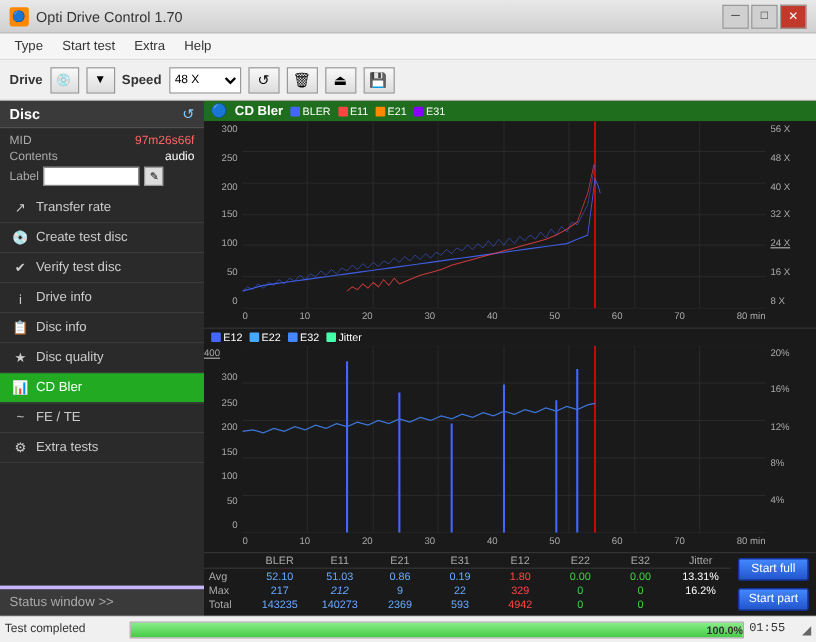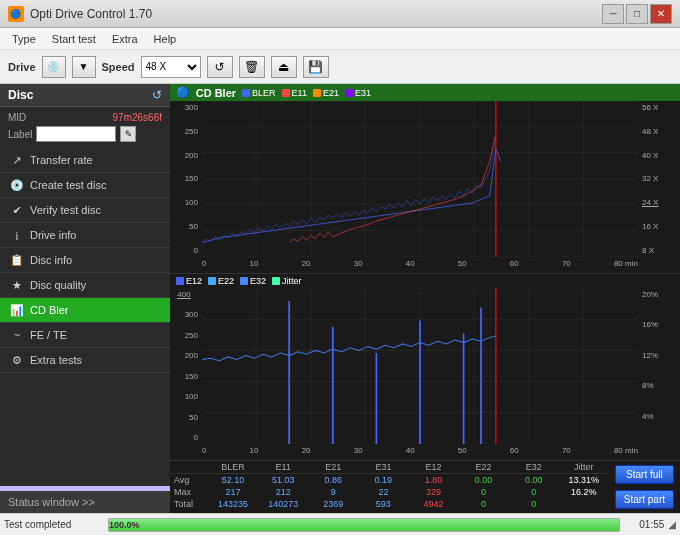--- a/index.html
+++ b/index.html
@@ -41,42 +41,42 @@
     .disc-val { color: #ff6666; font-size: 10px; }
     .disc-val-white { color: white; font-size: 10px; }
     .label-row { display: flex; align-items: center; gap: 4px; padding: 2px 0; }
     .label-input { height: 16px; width: 80px; font-size: 9px; background: white; border: 1px solid #888; }
     .label-btn { width: 16px; height: 16px; background: #ddd; border: 1px solid #999; font-size: 9px; cursor: pointer; display: flex; align-items: center; justify-content: center; }
 
     .nav-item { display: flex; align-items: center; gap: 6px; padding: 5px 10px; cursor: pointer; color: #ccc; font-size: 11px; border-bottom: 1px solid #3a3a3a; }
     .nav-item.active { background: #22aa22; color: white; }
     .nav-icon { width: 14px; height: 14px; display: flex; align-items: center; justify-content: center; font-size: 11px; }
 
-    .status-window { margin-top: auto; background: #3a3a3a; padding: 5px 8px; cursor: pointer; color: #aaa; font-size: 11px; border-top: 5px solid #c4b5fd; display: flex; align-items: center; justify-content: space-between; }
+    .status-window { margin-top: auto; background: #3a3a3a; padding: 5px 8px; cursor: pointer; color: #aaa; font-size: 11px; border-top: 3px solid #c4b5fd; display: flex; align-items: center; justify-content: space-between; }
 
     
     .content { flex: 1; background: #1a1a1a; display: flex; flex-direction: column; overflow: hidden; }
 
     .chart-title-bar { background: #1e6e1e; padding: 2px 6px; display: flex; align-items: center; gap: 6px; }
     .chart-title { color: white; font-size: 11px; font-weight: bold; }
     .legend-item { display: flex; align-items: center; gap: 2px; font-size: 9px; color: white; }
     .legend-dot { width: 8px; height: 8px; border-radius: 1px; }
 
     .chart-wrapper { background: #1a1a1a; flex: 1; position: relative; overflow: hidden; }
 
     .start-full { background: linear-gradient(to bottom, #4488ff, #2255cc); color: white; border: 1px solid #1133aa; padding: 3px 8px; cursor: pointer; font-size: 10px; margin: 2px; border-radius: 2px; }
     .start-part { background: linear-gradient(to bottom, #4488ff, #2255cc); color: white; border: 1px solid #1133aa; padding: 3px 8px; cursor: pointer; font-size: 10px; margin: 2px; border-radius: 2px; }
 
     
     .statusbar { height: 22px; background: #f0f0f0; border-top: 1px solid #ccc; display: flex; align-items: center; padding: 0 4px; gap: 4px; }
     .status-text { font-size: 10px; color: #333; min-width: 100px; }
     .progress-bar-container { flex: 1; height: 14px; background: #ddd; border: 1px solid #aaa; border-radius: 1px; overflow: hidden; }
-    .progress-bar-fill { height: 100%; background: linear-gradient(to bottom, #88ee88, #44cc44); width: 100%; display: flex; align-items: center; justify-content: flex-start; }
+    .progress-bar-fill { height: 100%; background: linear-gradient(to bottom, #88ee88, #44cc44); width: 100%; display: flex; align-items: center; justify-content: flex-end; }
     .progress-text { font-size: 9px; color: #333; font-weight: bold; }
-    .time-text { font-size: 10px; color: #333; min-width: 40px; text-align: right; }
+    .time-text { font-size: 10px; color: #333; min-width: 40px; text-align: left; font-family: Liberation Mono, monospace; }
     .statusbar-icon { font-size: 10px; color: #666; }
 
     
     .chart-svg { width: 100%; height: 100%; }
   </style>
 </head>
 <body>
 
 <div class="titlebar">
   <div class="titlebar-left">
@@ -116,20 +116,24 @@
   <div class="sidebar">
     <div class="disc-header">
       <span class="disc-title">Disc</span>
       <span class="disc-refresh">↺</span>
     </div>
     <div class="disc-info">
       <div class="disc-row">
         <span class="disc-key">MID</span>
         <span class="disc-val">97m26s66f</span>
       </div>
+      <div class="disc-row">
+        <span class="disc-key">Contents</span>
+        <span class="disc-val-white">audio</span>
+      </div>
       <div class="label-row">
         <span class="disc-key">Label</span>
         <input class="label-input" type="text" value="" style="">
         <div class="label-btn">✎</div>
       </div>
     </div>
 
     <div class="nav-item">
       <span class="nav-icon">↗</span>
       <span>Transfer rate</span>
@@ -300,21 +304,21 @@
 
         <line x1="100" y1="120" x2="100" y2="10" stroke="#4466ff" stroke-width="2"></line>
         <line x1="150" y1="120" x2="150" y2="30" stroke="#4466ff" stroke-width="2"></line>
         <line x1="200" y1="120" x2="200" y2="50" stroke="#4466ff" stroke-width="2"></line>
         <line x1="250" y1="120" x2="250" y2="25" stroke="#4466ff" stroke-width="2"></line>
         <line x1="300" y1="120" x2="300" y2="35" stroke="#4466ff" stroke-width="2"></line>
         <line x1="320" y1="120" x2="320" y2="15" stroke="#4466ff" stroke-width="2"></line>
       </svg>
 
       <div style="position:absolute;left:0;top:0;bottom:16px;width:30px;display:flex;flex-direction:column;justify-content:space-between;padding:2px 0;">
-        <span style="font-size:8px;color:#aaa;text-align:center;padding-right:2px;text-decoration:underline;">400</span>
+        <span style="font-size:8px;color:#aaa;text-align:left;padding-right:2px;text-decoration:underline;">400</span>
         <span style="font-size:8px;color:#aaa;text-align:right;padding-right:2px;">300</span>
         <span style="font-size:8px;color:#aaa;text-align:right;padding-right:2px;">250</span>
         <span style="font-size:8px;color:#aaa;text-align:right;padding-right:2px;">200</span>
         <span style="font-size:8px;color:#aaa;text-align:right;padding-right:2px;">150</span>
         <span style="font-size:8px;color:#aaa;text-align:right;padding-right:2px;">100</span>
         <span style="font-size:8px;color:#aaa;text-align:right;padding-right:2px;">50</span>
         <span style="font-size:8px;color:#aaa;text-align:right;padding-right:2px;">0</span>
       </div>
 
       <div style="position:absolute;right:0;top:0;bottom:16px;width:40px;display:flex;flex-direction:column;justify-content:space-between;padding:2px 0;">
@@ -362,21 +366,21 @@
           <span style="flex:1;font-size:9px;color:#66aaff;text-align:center;">0.19</span>
           <span style="flex:1;font-size:9px;color:#ff4444;text-align:center;">1.80</span>
           <span style="flex:1;font-size:9px;color:#44cc44;text-align:center;">0.00</span>
           <span style="flex:1;font-size:9px;color:#44cc44;text-align:center;">0.00</span>
           <span style="flex:1;font-size:9px;color:white;text-align:center;">13.31%</span>
         </div>
 
         <div style="display:flex;padding:1px 0;">
           <span style="width:38px;font-size:9px;color:#aaa;padding-left:4px;">Max</span>
           <span style="flex:1;font-size:9px;color:#66aaff;text-align:center;">217</span>
-          <span style="flex:1;font-size:9px;color:#66aaff;text-align:center;">212</span>
+          <span style="flex:1;font-size:9px;color:#66aaff;text-align:center;font-style:italic;">212</span>
           <span style="flex:1;font-size:9px;color:#66aaff;text-align:center;">9</span>
           <span style="flex:1;font-size:9px;color:#66aaff;text-align:center;">22</span>
           <span style="flex:1;font-size:9px;color:#ff4444;text-align:center;">329</span>
           <span style="flex:1;font-size:9px;color:#44cc44;text-align:center;">0</span>
           <span style="flex:1;font-size:9px;color:#44cc44;text-align:center;">0</span>
           <span style="flex:1;font-size:9px;color:white;text-align:center;">16.2%</span>
         </div>
 
         <div style="display:flex;padding:1px 0;">
           <span style="width:38px;font-size:9px;color:#aaa;padding-left:4px;">Total</span>

